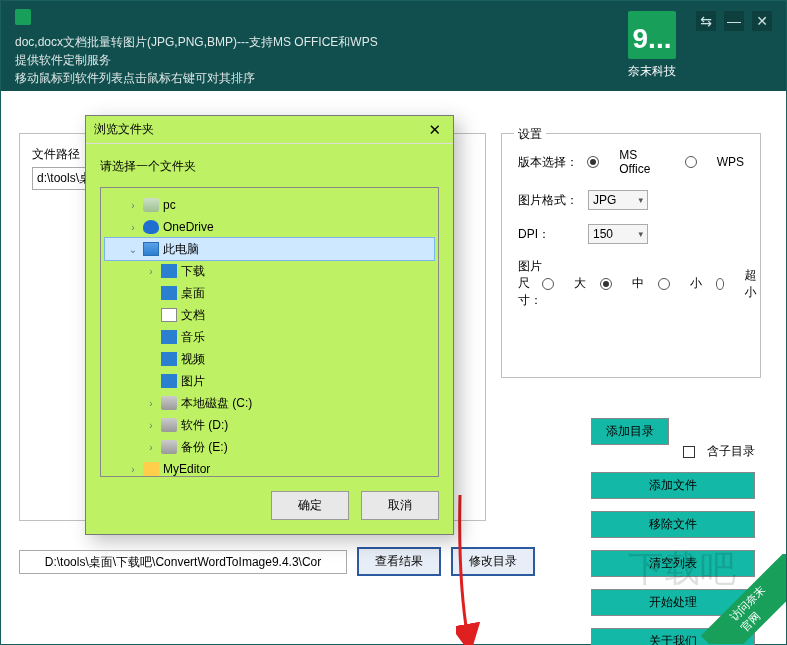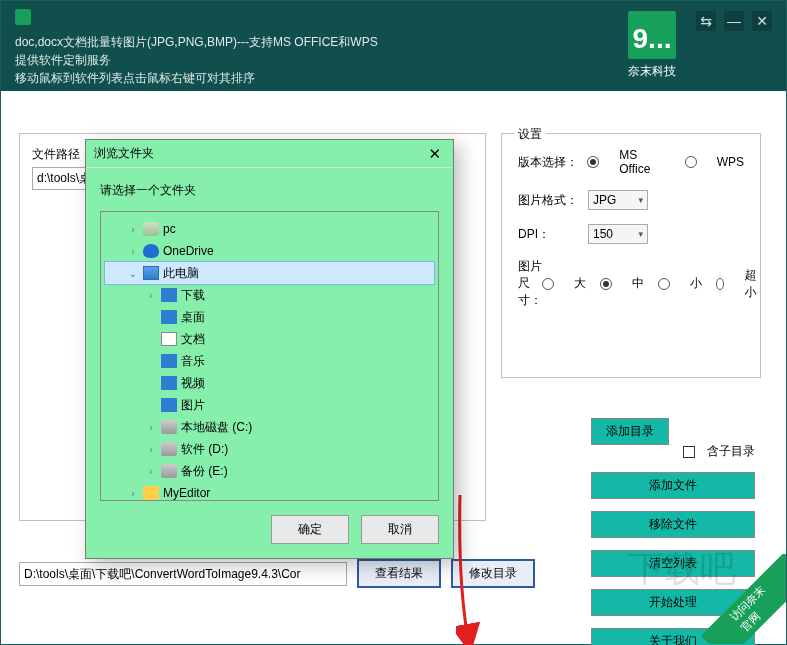--- a/index.html
+++ b/index.html
@@ -29,29 +29,29 @@
 .sel-drop{border:1px solid #aaa;background:#f5f5f5;height:20px;width:60px;display:flex;align-items:center;justify-content:space-between;padding:0 4px;}
 .sel-drop .chev{font-size:9px;color:#555;}
 .sidebtns{position:absolute;left:590px;top:312px;display:flex;flex-direction:column;gap:12px;}
 .btn{border:1px solid #888;background:#14b8a6;padding:4px 14px;cursor:pointer;text-align:center;}
 .chk{display:flex;align-items:center;gap:12px;margin-top:40px;}
 .chkbox{width:12px;height:12px;border:1px solid #333;display:inline-block;}
 .addrow{display:flex;align-items:center;gap:14px;}
 .left-inner{padding:12px;}
 .left-lbl{margin-bottom:4px;}
 .left-path{border:1px solid #aaa;padding:2px 4px;background:#fff;width:80px;overflow:hidden;white-space:nowrap;}
-.bottom{position:absolute;left:18px;bottom:56px;display:flex;align-items:center;gap:10px;}
+.bottom{position:absolute;left:18px;bottom:68px;display:flex;align-items:center;gap:10px;text-align:center;}
 .pathbox{border:1px solid #aaa;width:328px;height:24px;padding:3px 4px;background:#fff;overflow:hidden;white-space:nowrap;}
 .btn2{border:2px solid #2b5aa0;background:#e8eef7;padding:4px 16px;cursor:pointer;}
 .arrow{position:absolute;left:455px;top:400px;pointer-events:none;}
 .watermark{position:absolute;right:50px;bottom:50px;opacity:0.12;font-size:36px;transform:rotate(0);}
 .ribbon{position:absolute;right:0;bottom:0;width:90px;height:90px;overflow:hidden;}
 .ribbon .rt{position:absolute;right:-30px;bottom:20px;transform:rotate(-45deg);background:#18a05a;color:#fff;padding:3px 34px;font-size:11px;}
 
-.dialog{position:absolute;left:84px;top:138px;width:369px;height:420px;background:#86efac;border:1px solid #7a7a7a;box-shadow:6px 6px 18px rgba(0,0,0,0.25);z-index:10;}
+.dialog{position:absolute;left:84px;top:114px;width:369px;height:420px;background:#bef264;border:1px solid #7a7a7a;box-shadow:6px 6px 18px rgba(0,0,0,0.25);z-index:10;}
 .dlg-title{height:28px;display:flex;align-items:center;justify-content:space-between;padding:0 8px;border-bottom:1px solid #ddd;}
 .dlg-close{font-size:15px;cursor:pointer;padding:0 4px;}
 .dlg-body{padding:14px;}
 .dlg-prompt{margin-bottom:12px;}
 .tree{border:1px solid #888;height:290px;overflow:auto;padding:6px 4px;}
 .tree-row{display:flex;align-items:center;height:22px;gap:4px;cursor:pointer;}
 .indent1{padding-left:22px;}
 .indent2{padding-left:40px;}
 .expander{width:12px;color:#777;font-size:10px;display:inline-block;text-align:center;}
 .ticon{width:16px;height:14px;display:inline-block;}

